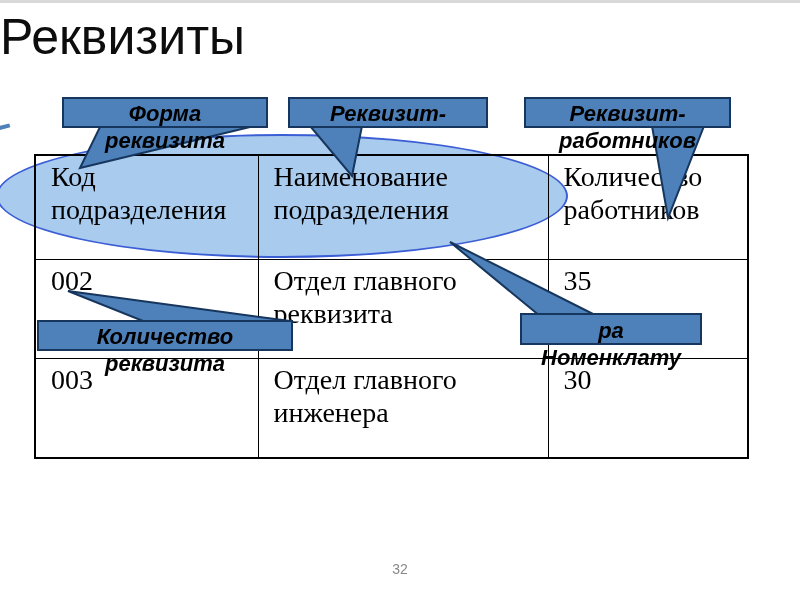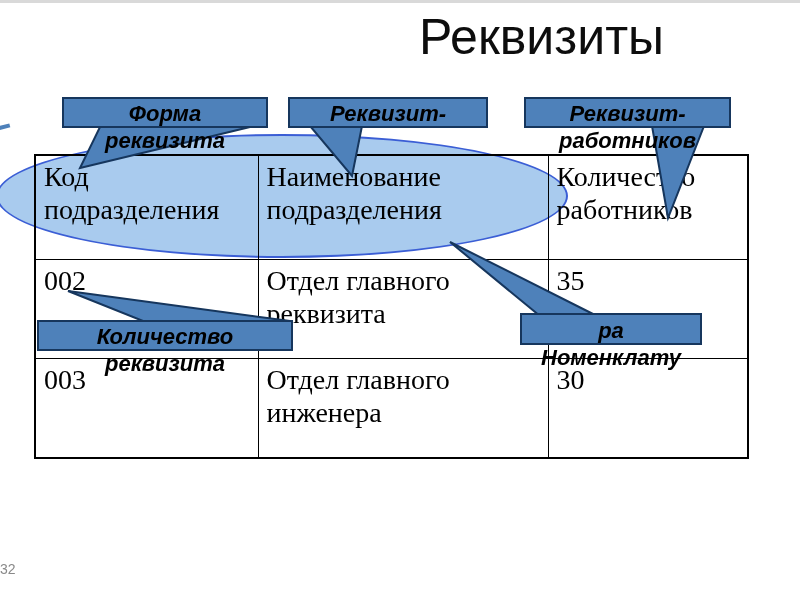--- a/index.html
+++ b/index.html
@@ -2,57 +2,57 @@
 <html><head>
 <meta charset="utf-8">
 <style>
   html,body{margin:0;padding:0;background:#fff;}
   .slide{
     position:relative;width:800px;height:600px;background:#ffffff;
     overflow:hidden;font-family:"Liberation Sans",sans-serif;
   }
   .top-strip{position:absolute;left:0;top:0;width:800px;height:3px;background:#d9d9d9;}
   .slide-title{
-    position:absolute;left:0;top:8px;width:664px;text-align:right;
+    position:absolute;left:0;top:8px;width:664px;text-align:left;
     font-size:50px;font-weight:400;color:#0d0d0d;letter-spacing:0px;
     font-family:"Liberation Sans",sans-serif;z-index:2;
   }
   .decor-dash{
     position:absolute;left:-3px;top:125px;width:13px;height:4px;
     background:#4e81ba;transform:rotate(-14deg);z-index:1;
   }
   .highlight-ellipse{
     position:absolute;left:-4px;top:134px;width:572px;height:124px;
     background:#a9cbee;border:2px solid #3b5ed5;border-radius:50%;
     box-sizing:border-box;z-index:1;
   }
   .req-table{
     position:absolute;left:34px;top:154px;z-index:2;
     border-collapse:collapse;table-layout:fixed;
     font-family:"Liberation Serif",serif;font-size:28px;color:#000;
   }
   .req-table td{
     border:1px solid #000;vertical-align:top;text-align:left;
-    padding:4px 8px;line-height:33px;background:transparent;
+    padding:4px 15px;line-height:33px;background:transparent;
   }
   .req-table{border:2px solid #000;}
   .req-table tr.header-row td{height:95px;}
   .req-table tr.body-row td{height:90px;}
   .tails-svg{position:absolute;left:0;top:0;width:800px;height:600px;z-index:3;pointer-events:none;}
   .callout-box{
     position:absolute;background:#4e81ba;border:2px solid #16365d;
     box-sizing:border-box;z-index:4;
   }
   .callout-text{
     position:absolute;z-index:5;text-align:center;
     font-family:"Liberation Sans",sans-serif;font-weight:bold;font-style:italic;
     font-size:22px;line-height:27px;color:#000;white-space:nowrap;
   }
   .page-number{
-    position:absolute;left:0;top:561px;width:800px;text-align:left;
+    position:absolute;left:0;top:561px;width:800px;text-align:center;
     font-size:14px;color:#898989;z-index:2;
   }
 </style>
 </head>
 <body>
 
 <div class="slide">
 
   <div class="top-strip"></div>
 

